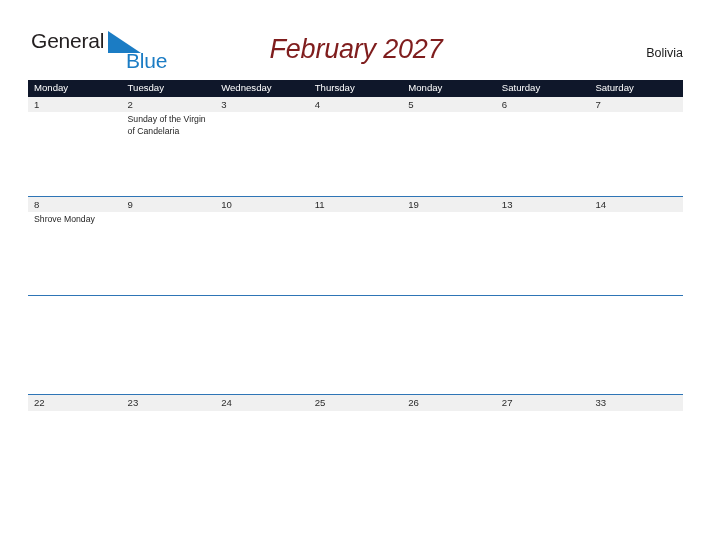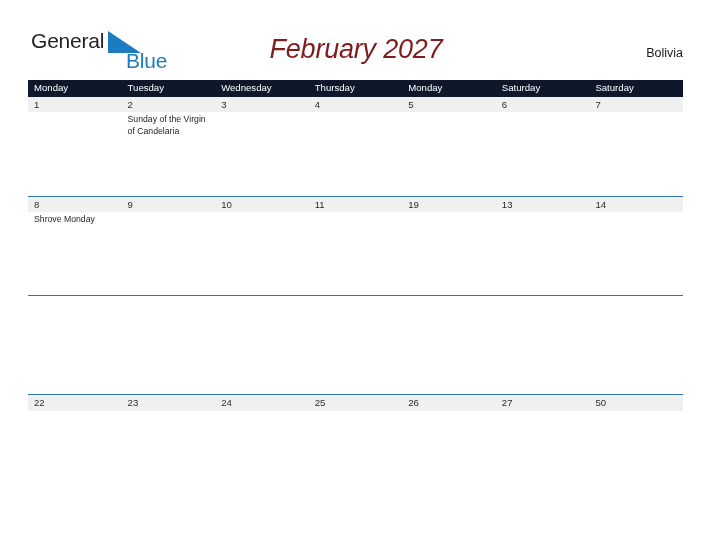--- a/index.html
+++ b/index.html
@@ -163,21 +163,21 @@
           </div>
         </div>
         <div class="week">
           <div class="dateband">
             <div class="dnum">22</div>
             <div class="dnum">23</div>
             <div class="dnum">24</div>
             <div class="dnum">25</div>
             <div class="dnum">26</div>
             <div class="dnum">27</div>
-            <div class="dnum">50</div>
+            <div class="dnum">33</div>
           </div>
           <div class="eventband">
             <div class="ecell"></div>
             <div class="ecell"></div>
             <div class="ecell"></div>
             <div class="ecell"></div>
             <div class="ecell"></div>
             <div class="ecell"></div>
             <div class="ecell"></div>
           </div>

